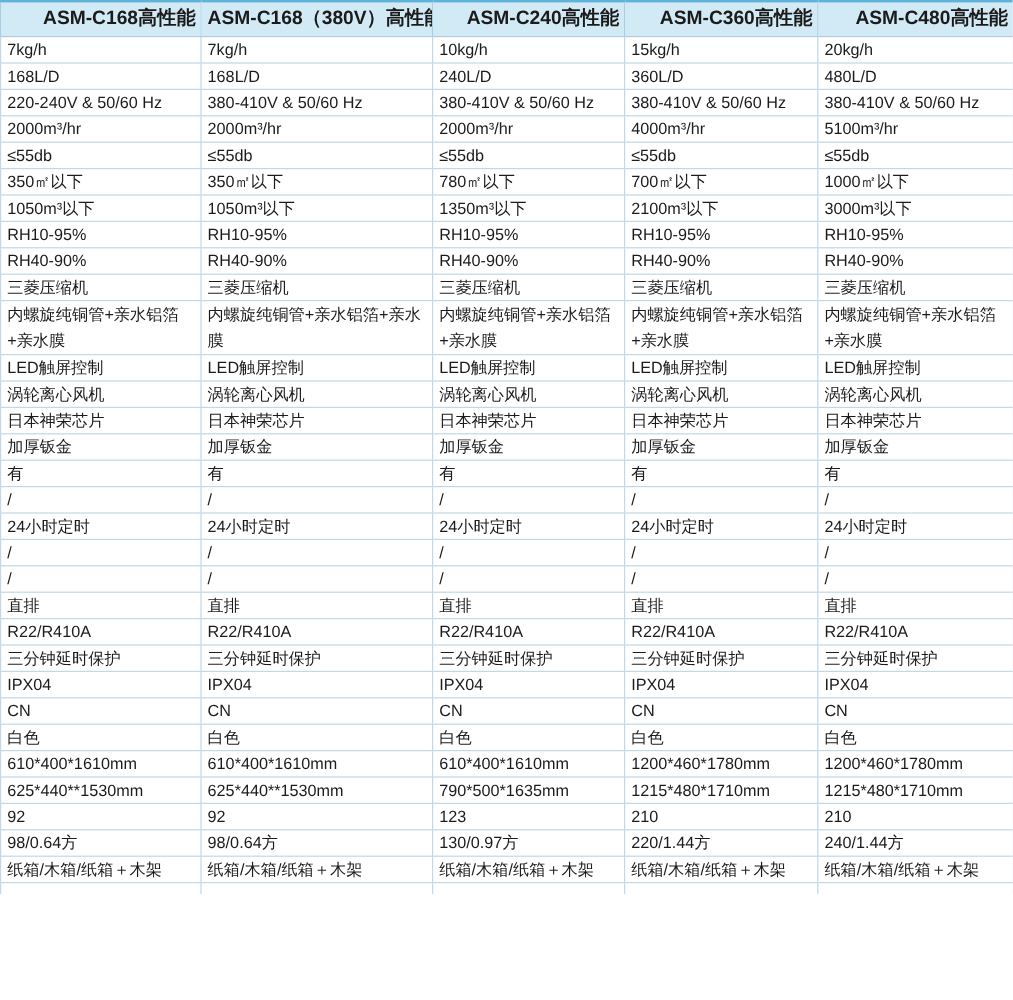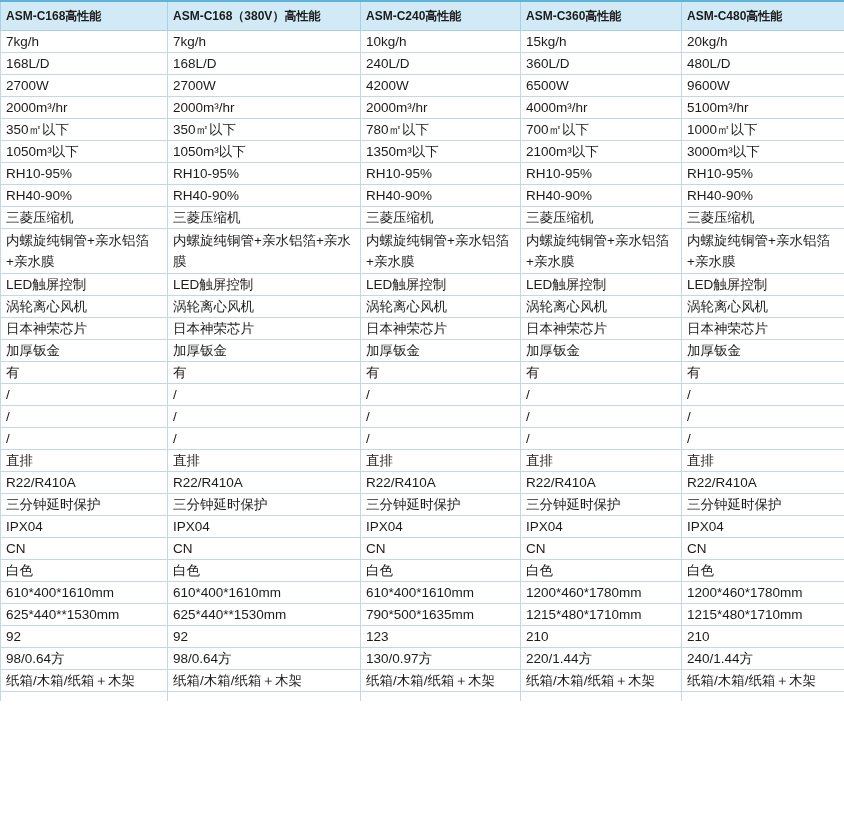--- a/index.html
+++ b/index.html
@@ -23,23 +23,23 @@
   table.spec col.c1 { width: 167px; }
   table.spec col.c2 { width: 193px; }
   table.spec col.c3 { width: 160px; }
   table.spec col.c4 { width: 161px; }
   table.spec col.c5 { width: 163px; }
 
   table.spec th {
     background: var(--header-bg, #d2eaf5);
     border: 1px solid var(--header-border, #aacfe3);
     border-top: 2px solid var(--accent, #5fb2da);
-    font-size: 12px;
+    font-size: 16px;
     font-weight: bold;
-    text-align: left;
+    text-align: right;
     padding: 4px 4px 4px 5px;
     height: 20px;
     line-height: 20px;
     overflow: hidden;
     white-space: nowrap;
   }
   table.spec td {
     border: 1px solid var(--grid-border, #c2d8e8);
     font-size: 13.5px;
     padding: 0 4px 0 5px;
@@ -88,34 +88,41 @@
           <td>20kg/h</td>
         </tr>
         <tr>
           <td>168L/D</td>
           <td>168L/D</td>
           <td>240L/D</td>
           <td>360L/D</td>
           <td>480L/D</td>
         </tr>
         <tr>
-          <td>2700W</td>
-          <td>2700W</td>
-          <td>4200W</td>
-          <td>6500W</td>
-          <td>9600W</td>
+          <td>220-240V &amp; 50/60 Hz</td>
+          <td>380-410V &amp; 50/60 Hz</td>
+          <td>380-410V &amp; 50/60 Hz</td>
+          <td>380-410V &amp; 50/60 Hz</td>
+          <td>380-410V &amp; 50/60 Hz</td>
         </tr>
         <tr>
           <td>2000m³/hr</td>
           <td>2000m³/hr</td>
           <td>2000m³/hr</td>
           <td>4000m³/hr</td>
           <td>5100m³/hr</td>
         </tr>
         <tr>
+          <td>≤55db</td>
+          <td>≤55db</td>
+          <td>≤55db</td>
+          <td>≤55db</td>
+          <td>≤55db</td>
+        </tr>
+        <tr>
           <td>350㎡以下</td>
           <td>350㎡以下</td>
           <td>780㎡以下</td>
           <td>700㎡以下</td>
           <td>1000㎡以下</td>
         </tr>
         <tr>
           <td>1050m³以下</td>
           <td>1050m³以下</td>
           <td>1350m³以下</td>
@@ -186,20 +193,27 @@
           <td>有</td>
         </tr>
         <tr>
           <td>/</td>
           <td>/</td>
           <td>/</td>
           <td>/</td>
           <td>/</td>
         </tr>
         <tr>
+          <td>24小时定时</td>
+          <td>24小时定时</td>
+          <td>24小时定时</td>
+          <td>24小时定时</td>
+          <td>24小时定时</td>
+        </tr>
+        <tr>
           <td>/</td>
           <td>/</td>
           <td>/</td>
           <td>/</td>
           <td>/</td>
         </tr>
         <tr>
           <td>/</td>
           <td>/</td>
           <td>/</td>

